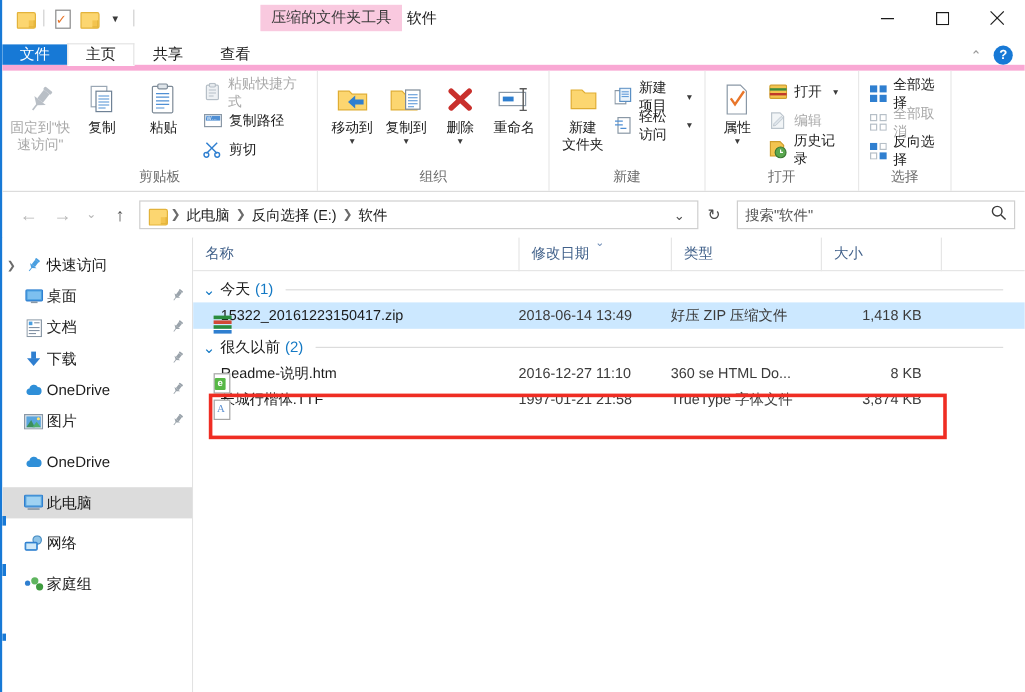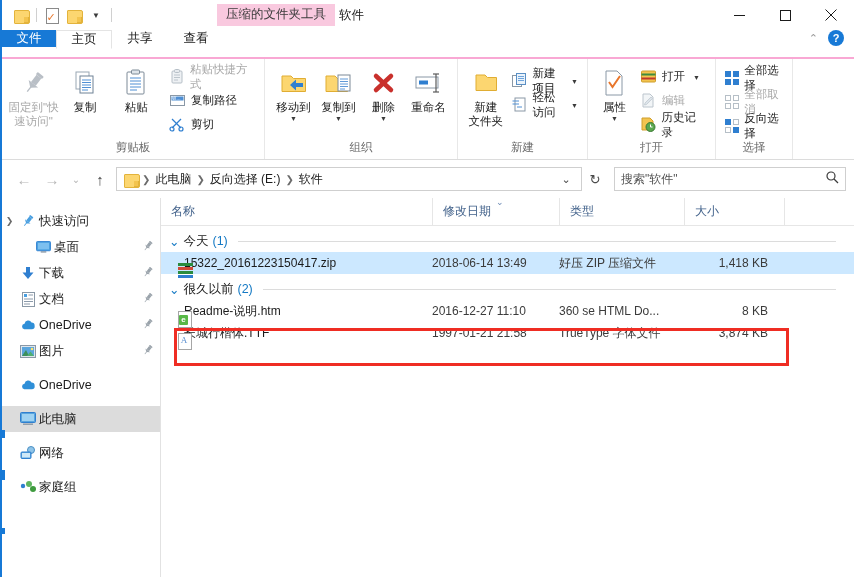--- a/index.html
+++ b/index.html
@@ -64,22 +64,22 @@
   .win-btn {
     width: 46px; height: 30px; display: flex; align-items: center; justify-content: center;
     color: #1b1b1b;
   }
   .win-btn svg { display: block; }
 
   
   .tabs {
     position: absolute; top: 30px; left: 0; right: 0; height: 29px;
     background: #ffffff;
-    display: flex; align-items: flex-start;
-    border-bottom: 2px solid #f9a8d4;
+    display: flex; align-items: flex-end;
+    border-bottom: 5px solid #f9a8d4;
   }
   .tab {
     display: flex; align-items: center; justify-content: center;
     font-size: 12.5px; color: #1b1b1b;
     padding: 0 14px; min-width: 56px; position: relative;
   }
   .tab.file { background: #1779d6; color: #ffffff; font-size: 12.5px; min-width: 54px; }
   .tab.active {
     background: #ffffff; border-left: 1px solid #e4e4e4; border-right: 1px solid #e4e4e4;
     border-top: 1px solid #e4e4e4; border-bottom: 1px solid #ffffff; margin-bottom: -1px;
@@ -623,49 +623,29 @@
               <rect x="5.5" y="1" width="5" height="2" rx="0.8"></rect>
               <rect x="6" y="3" width="4" height="5.5"></rect>
               <polygon points="4,8.5 12,8.5 8,11.5"></polygon>
               <rect x="7.6" y="11" width="0.9" height="4"></rect>
             </g>
           </svg>
         </span>
         <span>快速访问</span>
       </div>
 
-      <div class="nav-item" style="padding-left:30px">
+      <div class="nav-item" style="padding-left:15px">
         <span class="nic">
           <svg width="15" height="13" viewBox="0 0 16 14">
             <rect x="0.5" y="0.5" width="15" height="10" rx="1" fill="#4a9fe0" stroke="#2f7fd0"></rect>
             <rect x="2" y="2" width="12" height="7" fill="#7dc0ef"></rect>
             <rect x="5" y="11" width="6" height="1.5" fill="#8a98a6"></rect>
           </svg>
         </span>
         <span>桌面</span>
-        <span class="pin">
-          <svg width="12" height="12" viewBox="0 0 16 16">
-              <g fill="#9aa3ab" transform="rotate(38 8 8)">
-                <rect x="5.5" y="1" width="5" height="2" rx="0.8"></rect>
-                <rect x="6" y="3" width="4" height="5.5"></rect>
-                <polygon points="4,8.5 12,8.5 8,11.5"></polygon>
-                <rect x="7.6" y="11" width="0.9" height="4"></rect>
-              </g>
-            </svg>
-        </span>
-      </div>
-
-      <div class="nav-item" style="padding-left:15px">
-        <span class="nic">
-          <svg width="14" height="14" viewBox="0 0 14 14">
-            <rect x="5" y="1" width="4" height="6" fill="#2f7fd0"></rect>
-            <polygon points="1.5,6.5 12.5,6.5 7,13" fill="#2f7fd0"></polygon>
-          </svg>
-        </span>
-        <span>下载</span>
         <span class="pin">
           <svg width="12" height="12" viewBox="0 0 16 16">
               <g fill="#9aa3ab" transform="rotate(38 8 8)">
                 <rect x="5.5" y="1" width="5" height="2" rx="0.8"></rect>
                 <rect x="6" y="3" width="4" height="5.5"></rect>
                 <polygon points="4,8.5 12,8.5 8,11.5"></polygon>
                 <rect x="7.6" y="11" width="0.9" height="4"></rect>
               </g>
             </svg>
         </span>
@@ -692,20 +672,40 @@
                 <rect x="6" y="3" width="4" height="5.5"></rect>
                 <polygon points="4,8.5 12,8.5 8,11.5"></polygon>
                 <rect x="7.6" y="11" width="0.9" height="4"></rect>
               </g>
             </svg>
         </span>
       </div>
 
       <div class="nav-item" style="padding-left:15px">
         <span class="nic">
+          <svg width="14" height="14" viewBox="0 0 14 14">
+            <rect x="5" y="1" width="4" height="6" fill="#2f7fd0"></rect>
+            <polygon points="1.5,6.5 12.5,6.5 7,13" fill="#2f7fd0"></polygon>
+          </svg>
+        </span>
+        <span>下载</span>
+        <span class="pin">
+          <svg width="12" height="12" viewBox="0 0 16 16">
+              <g fill="#9aa3ab" transform="rotate(38 8 8)">
+                <rect x="5.5" y="1" width="5" height="2" rx="0.8"></rect>
+                <rect x="6" y="3" width="4" height="5.5"></rect>
+                <polygon points="4,8.5 12,8.5 8,11.5"></polygon>
+                <rect x="7.6" y="11" width="0.9" height="4"></rect>
+              </g>
+            </svg>
+        </span>
+      </div>
+
+      <div class="nav-item" style="padding-left:15px">
+        <span class="nic">
           <svg width="17" height="12" viewBox="0 0 18 12">
             <path d="M4.5 10.5 a3 3 0 0 1 0.3 -5.9 a4 4 0 0 1 7.4 -1.3 a3.4 3.4 0 0 1 3.3 3.4 a3.3 3.3 0 0 1 -3 3.8 z" fill="#2f8fd8"></path>
           </svg>
         </span>
         <span>OneDrive</span>
         <span class="pin">
           <svg width="12" height="12" viewBox="0 0 16 16">
               <g fill="#9aa3ab" transform="rotate(38 8 8)">
                 <rect x="5.5" y="1" width="5" height="2" rx="0.8"></rect>
                 <rect x="6" y="3" width="4" height="5.5"></rect>

